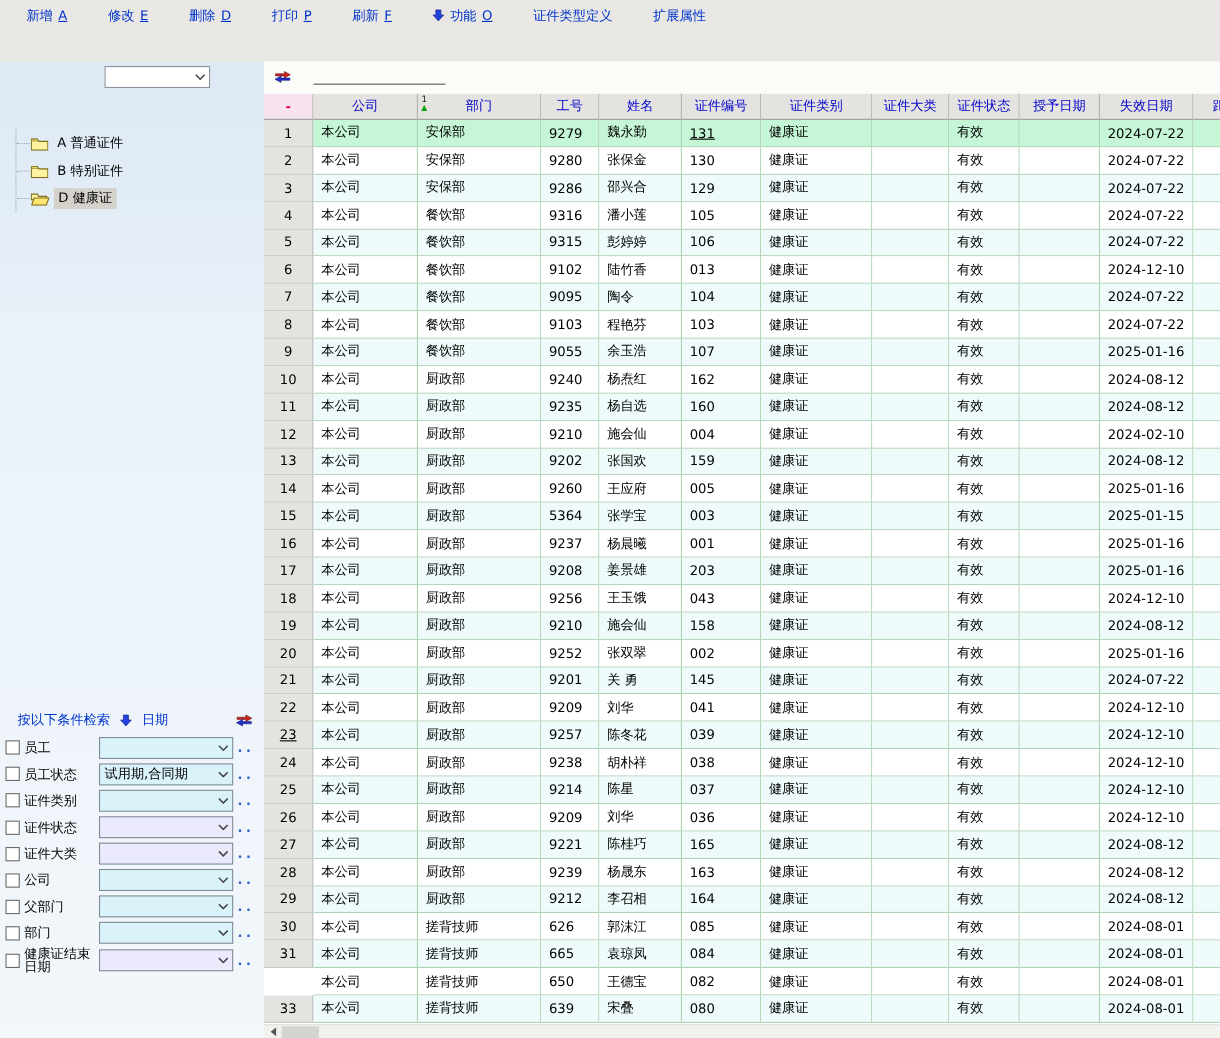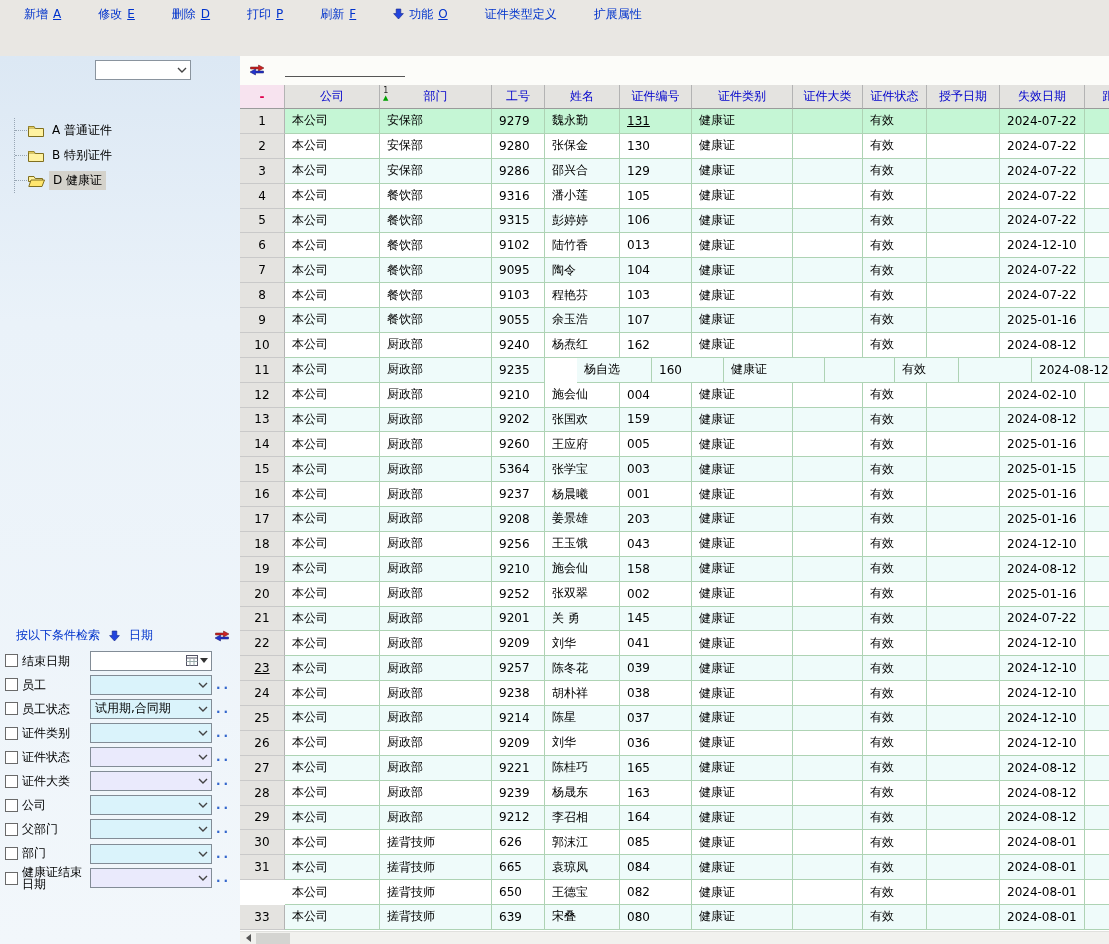--- a/index.html
+++ b/index.html
@@ -23,21 +23,21 @@
 .combo .carr{margin-left:auto;margin-right:3px;flex:none;display:flex;}
 .top-combo{position:absolute;top:4px;left:95px;width:96px;height:20px;}
 
 .tree{position:absolute;top:62px;left:14px;border-left:1px dotted #98a6b4;}
 .tree-item{display:flex;align-items:center;height:25px;cursor:pointer;}
 .tree-conn{width:12px;border-bottom:1px dotted #98a6b4;height:0;flex:none;}
 .tree-ico{flex:none;margin:0 4px 0 1px;display:flex;}
 .tree-label{padding:1px 4px;white-space:nowrap;}
 .tree-item.sel .tree-label{background:#d4d2cb;}
 
-.filterpanel{position:absolute;top:568px;left:0;right:0;}
+.filterpanel{position:absolute;top:587px;left:0;right:0;}
 .filter-header{display:flex;align-items:center;gap:9px;padding:3px 10px 5px 16px;color:#0033cc;}
 .filter-header .sw{margin-left:auto;display:flex;cursor:pointer;}
 .f-row{display:flex;align-items:center;min-height:23.6px;padding-left:5px;margin-bottom:0.5px;}
 .f-check{width:13px;height:13px;background:#fff;border:1px solid #6a6a6a;flex:none;cursor:pointer;}
 .f-label{width:68px;margin-left:4px;line-height:1.05;flex:none;}
 .f-ctrl{width:122px;height:20px;border:1px solid #828c96;background:#fff;display:flex;align-items:center;flex:none;cursor:pointer;}
 .f-ctrl.cyan{background:#daf3fb;}
 .f-ctrl.lav{background:#eaeafc;}
 .f-ctrl .cval{padding-left:4px;overflow:hidden;white-space:nowrap;flex:1;}
 .f-ctrl .carr{margin-left:auto;margin-right:3px;flex:none;display:flex;align-items:center;gap:2px;}
@@ -164,37 +164,20 @@
           <span class="sw">
             <svg width="16" height="14" viewBox="0 0 16 14">
               <path d="M1.5 4 h8 V2 l5.5 3 -5.5 3 V6 h-8 z" fill="#cc2222" stroke="#661111" stroke-width="0.5"></path>
               <path d="M14.5 10 h-8 v2 L1 9 6.5 6 v2 h8 z" fill="#2233cc" stroke="#111166" stroke-width="0.5"></path>
             </svg>
           </span>
         </div>
         <div id="filter-rows">
             <div class="f-row">
               <span class="f-check"></span>
-              <span class="f-label">结束日期</span>
-              <div class="f-ctrl">
-                <span class="cval"></span>
-                <span class="carr">
-                  <svg width="12" height="11" viewBox="0 0 12 11">
-                    <rect x="0.5" y="0.5" width="11" height="10" fill="#fff" stroke="#556"></rect>
-                    <line x1="0.5" y1="3" x2="11.5" y2="3" stroke="#556"></line>
-                    <line x1="4" y1="3" x2="4" y2="10.5" stroke="#9aa"></line>
-                    <line x1="8" y1="3" x2="8" y2="10.5" stroke="#9aa"></line>
-                    <line x1="0.5" y1="6.5" x2="11.5" y2="6.5" stroke="#9aa"></line>
-                  </svg>
-                  <span class="tri-down"></span>
-                </span>
-              </div>
-            </div>
-            <div class="f-row">
-              <span class="f-check"></span>
               <span class="f-label">员工</span>
               <div class="f-ctrl cyan">
                 <span class="cval"></span>
                 <span class="carr">
                   <svg width="10" height="6" viewBox="0 0 10 6">
                     <path d="M1 1 l4 4 4 -4" stroke="#444" fill="none" stroke-width="1.4"></path>
                   </svg>
                 </span>
               </div>
               <span class="f-dots">..</span>
@@ -473,21 +456,21 @@
             <div class="g-cell" style="width: 64px;">有效</div>
             <div class="g-cell" style="width: 73px;"></div>
             <div class="g-cell" style="width: 85px;">2024-08-12</div>
             <div class="g-cell" style="width: 60px;"></div>
           </div>
           <div class="g-row alt">
             <div class="g-cell rownum" style="width: 45px;">11</div>
             <div class="g-cell" style="width: 95px;">本公司</div>
             <div class="g-cell" style="width: 112px;">厨政部</div>
             <div class="g-cell" style="width: 53px;">9235</div>
-            <div class="g-cell" style="width: 75px; margin-left: 32px;">杨自选</div>
+            <div class="g-cell" style="width: 75px;">杨自选</div>
             <div class="g-cell" style="width: 72px;">160</div>
             <div class="g-cell" style="width: 101px;">健康证</div>
             <div class="g-cell" style="width: 70px;"></div>
             <div class="g-cell" style="width: 64px;">有效</div>
             <div class="g-cell" style="width: 73px;"></div>
             <div class="g-cell" style="width: 85px;">2024-08-12</div>
             <div class="g-cell" style="width: 60px;"></div>
           </div>
           <div class="g-row">
             <div class="g-cell rownum" style="width: 45px;">12</div>

